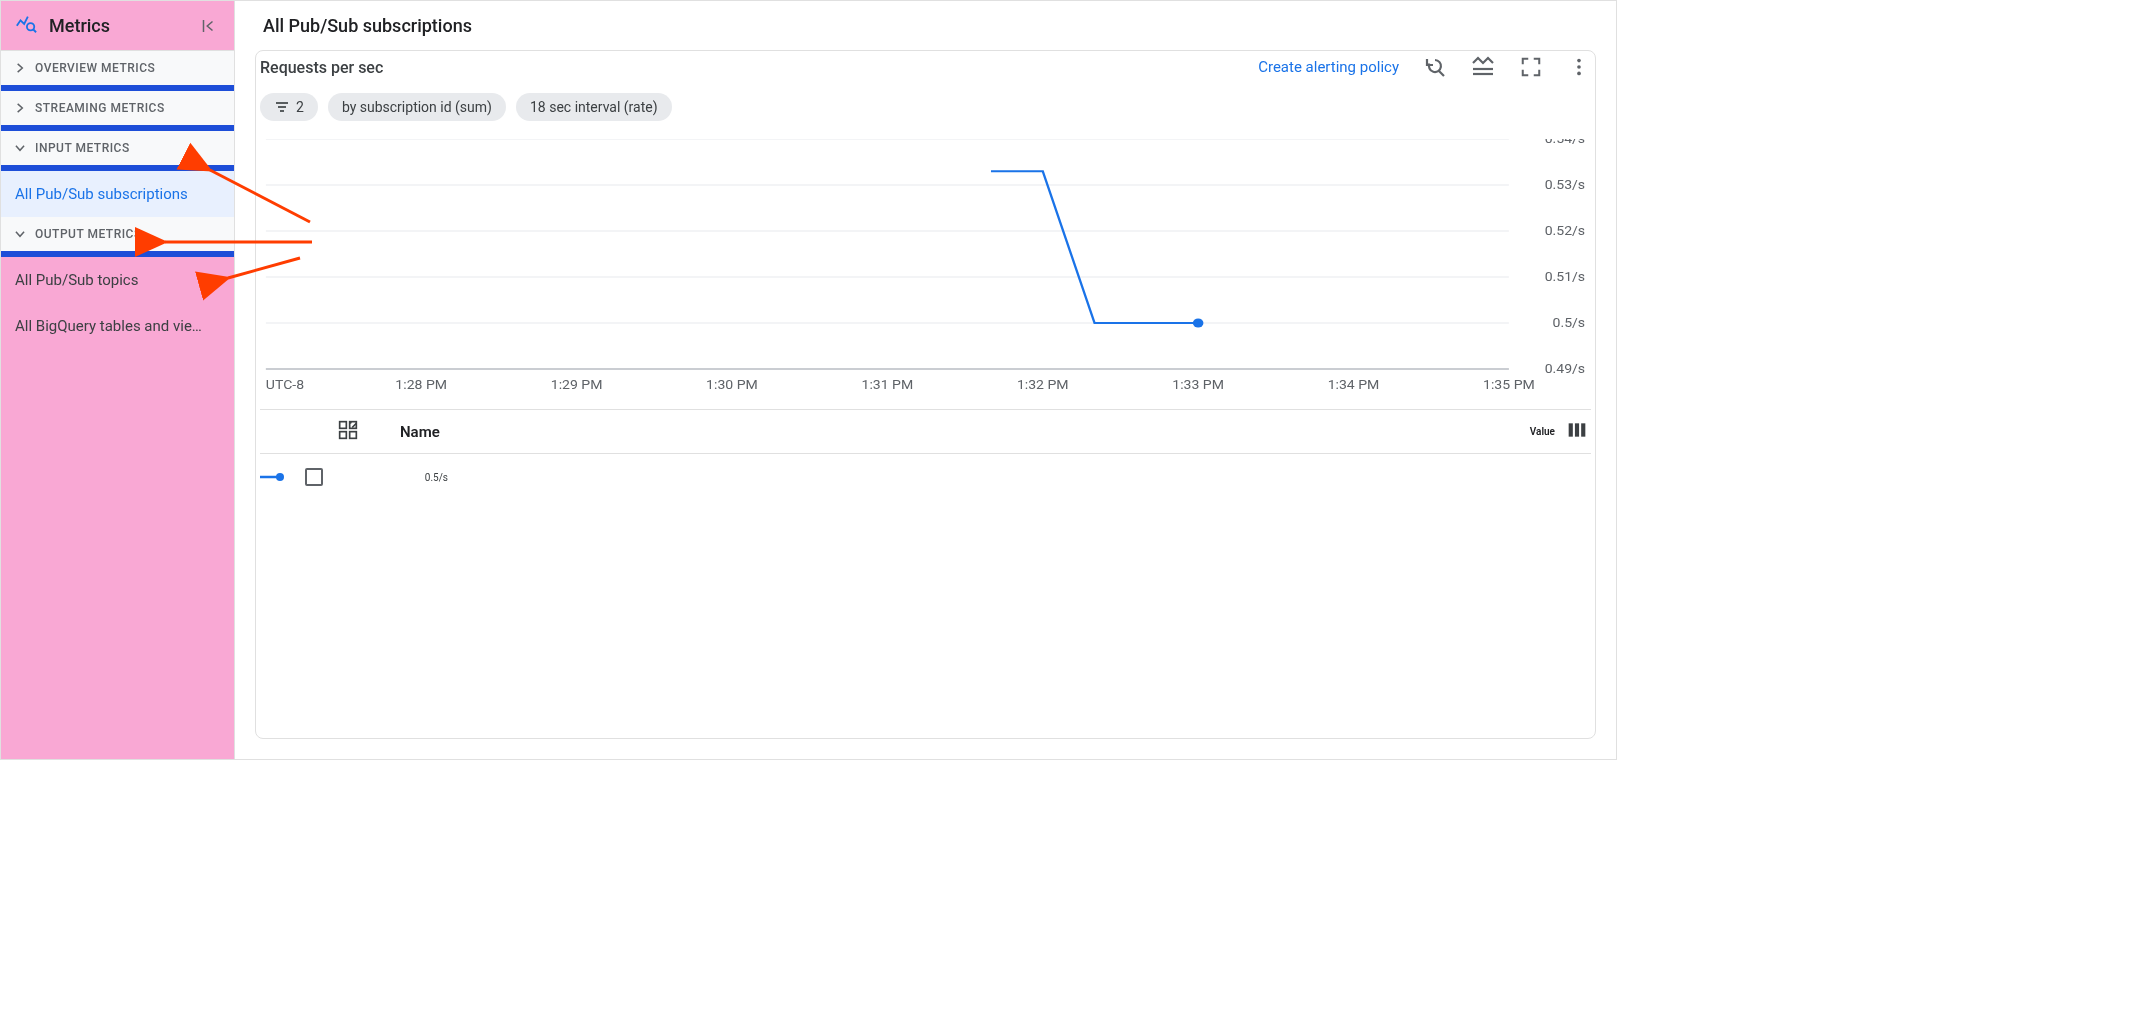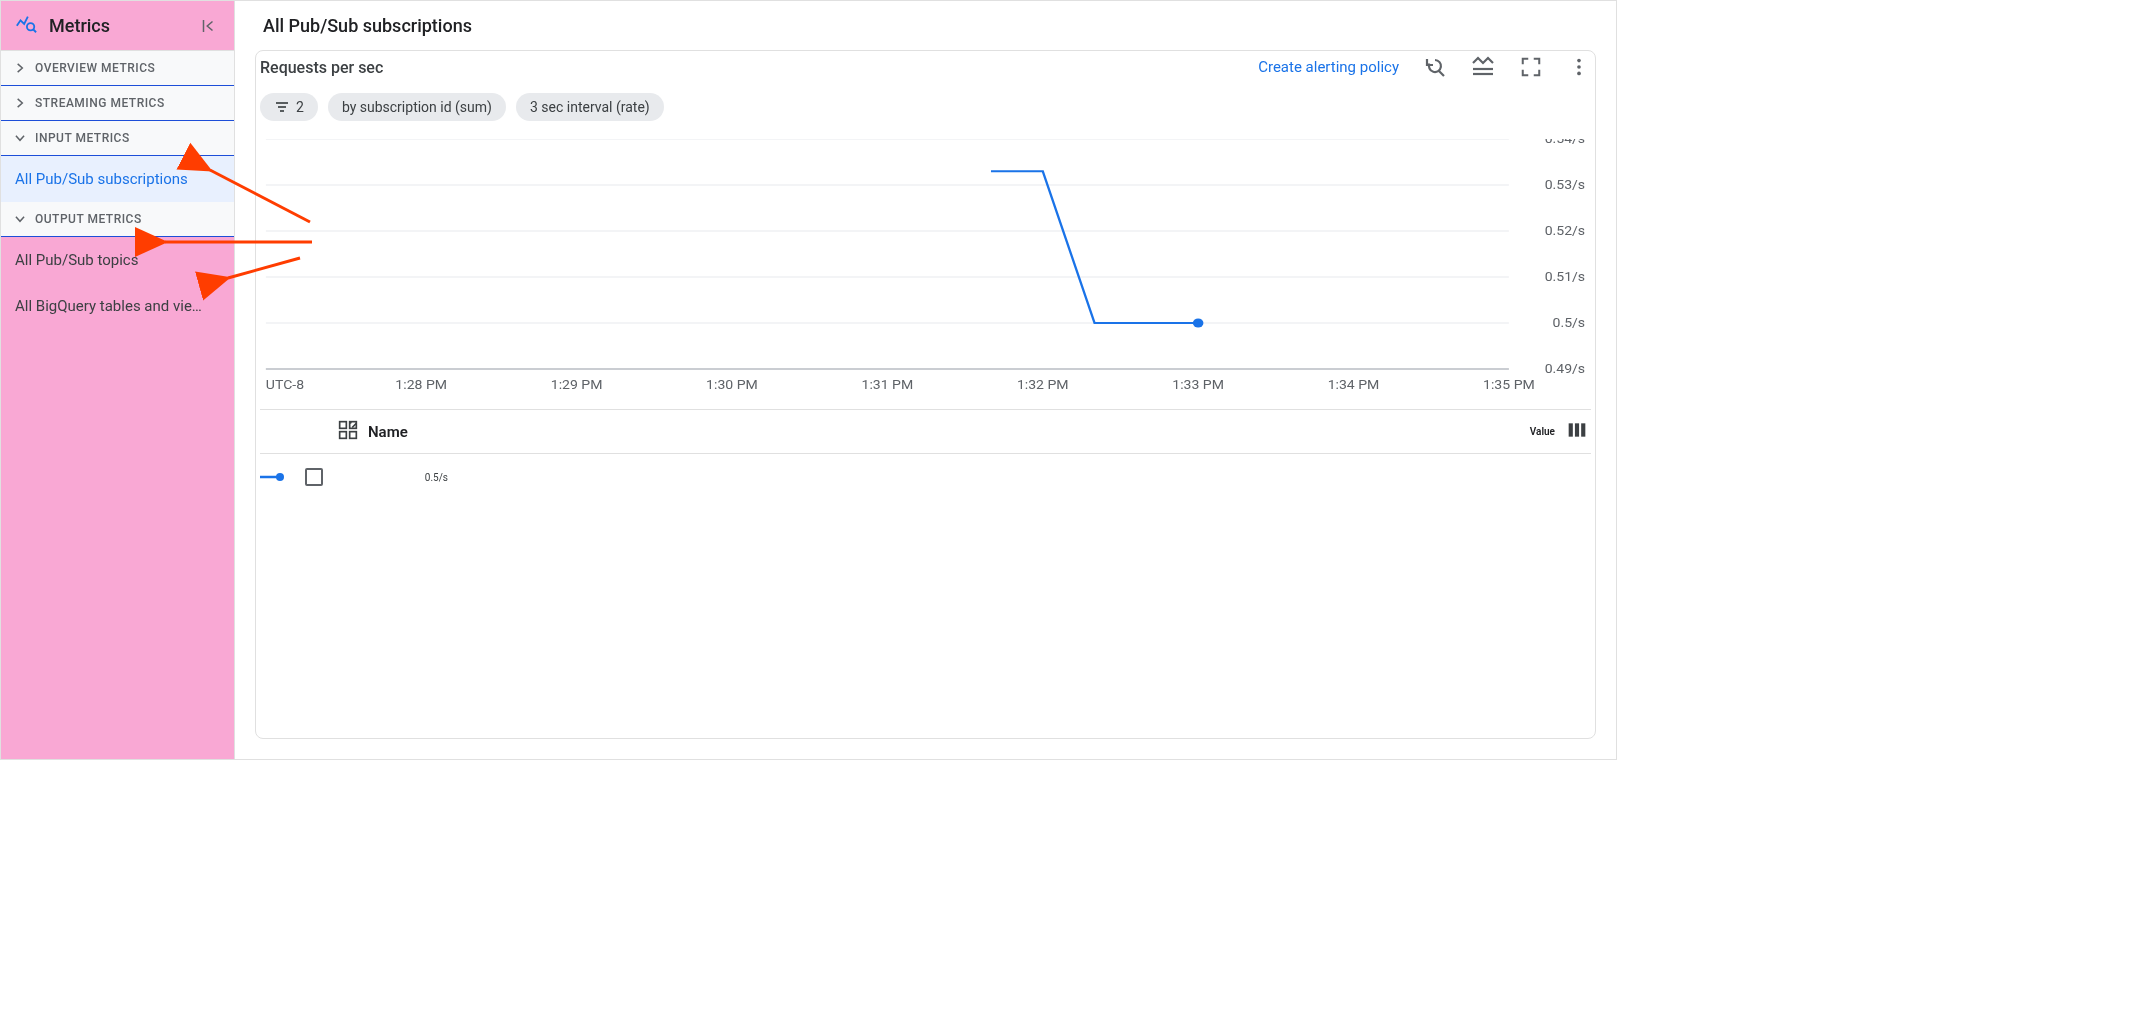--- a/index.html
+++ b/index.html
@@ -3,21 +3,21 @@
 <meta charset="utf-8">
 <style>
 * { box-sizing: border-box; margin: 0; padding: 0; }
 body { font-family: Roboto, "Helvetica Neue", Arial, sans-serif; font-size: 14px; color: #3c4043; }
 .app { display: flex; width: 1617px; height: 760px; border: 1px solid #e0e0e0; }
 .sidebar { width: 234px; border-right: 1px solid #e0e0e0; background: #f9a8d4; }
 .sidebar-header { display: flex; align-items: center; padding: 12px 14px; border-bottom: 1px solid #e0e0e0; }
 .metrics-icon { margin-right: 12px; }
 .sidebar-title { font-size: 18px; font-weight: 500; color: #202124; flex: 1; }
 .collapse-icon { width: 24px; height: 24px; display: flex; align-items: center; justify-content: center; cursor: pointer; }
-.group-header { display: flex; align-items: center; padding: 10px 12px; font-size: 12px; font-weight: 500; letter-spacing: 0.5px; color: #5f6368; text-transform: uppercase; border-bottom: 1px solid #1d4ed8; cursor: pointer; background: #f8f9fa; }
+.group-header { display: flex; align-items: center; padding: 10px 12px; font-size: 12px; font-weight: 500; letter-spacing: 0.5px; color: #5f6368; text-transform: uppercase; border-bottom: 6px solid #1d4ed8; cursor: pointer; background: #f8f9fa; }
 .group-header .chev { margin-right: 8px; display: flex; }
 .sidebar-item { padding: 14px 14px; font-size: 15px; color: #3c4043; cursor: pointer; white-space: nowrap; overflow: hidden; text-overflow: ellipsis; }
 .sidebar-item.selected { background: #e8f0fe; color: #1a73e8; }
 .main { flex: 1; display: flex; flex-direction: column; background: #fff; }
 .main-header { padding: 14px 28px; font-size: 18px; font-weight: 500; color: #202124; }
 .card { margin: 0 20px 20px 20px; border: 1px solid #e0e0e0; border-radius: 8px; padding: 4px; flex: 1; display: flex; flex-direction: column; position: relative; }
 .card-top { display: flex; align-items: center; margin-bottom: 14px; }
 .card-title { font-size: 16px; font-weight: 500; color: #3c4043; }
 .card-actions { margin-left: auto; display: flex; align-items: center; gap: 24px; }
 .link { color: #1a73e8; font-size: 15px; cursor: pointer; }
@@ -27,21 +27,21 @@
 .chip .filter-ic { display: flex; }
 .chart-wrap { position: relative; height: 270px; }
 .chart-wrap svg { width: 100%; height: 100%; }
 .legend-table { border-top: 1px solid #e0e0e0; }
 .legend-head { display: flex; align-items: center; padding: 10px 0; border-bottom: 1px solid #e0e0e0; font-weight: 600; color: #202124; }
 .legend-row { display: flex; align-items: center; padding: 14px 0; }
 .legend-swatch { width: 30px; display: flex; align-items: center; margin-right: 10px; }
 .legend-checkbox-wrap { width: 28px; display: flex; align-items: center; justify-content: center; margin-right: 10px; }
 .legend-checkbox { width: 18px; height: 18px; border: 2px solid #5f6368; border-radius: 2px; cursor: pointer; }
 .legend-cols-icon { width: 24px; margin-right: 6px; }
-.legend-name { flex: 1; font-size: 15px; }
+.legend-name { flex: 1; font-size: 15px; margin-left: 32px; }
 .legend-value { width: 80px; text-align: right; font-size: 10px; margin-right: 12px; }
 .legend-cols-opt { width: 24px; }
 .annotation-arrows { position: absolute; top: 0; left: 0; width: 100%; height: 100%; pointer-events: none; z-index: 5; }
 </style>
 </head>
 <body>
 
 <div class="app">
   <div class="sidebar">
     <div class="sidebar-header">
@@ -143,21 +143,21 @@
           <span class="filter-ic">
               <svg width="16" height="16" viewBox="0 0 24 24">
                 <line x1="3" y1="6" x2="21" y2="6" stroke="#3c4043" stroke-width="2.5"></line>
                 <line x1="6" y1="12" x2="18" y2="12" stroke="#3c4043" stroke-width="2.5"></line>
                 <line x1="9" y1="18" x2="15" y2="18" stroke="#3c4043" stroke-width="2.5"></line>
               </svg>
             </span>
           <span>2</span>
         </span>
         <span class="chip">by subscription id (sum)</span>
-        <span class="chip">3 sec interval (rate)</span>
+        <span class="chip">18 sec interval (rate)</span>
       </div>
 
       <div class="chart-wrap">
         <svg id="chart-svg" viewBox="0 0 1135 270" preserveAspectRatio="none">
             <line x1="5" y1="0" x2="1065" y2="0" stroke="#e8eaed" stroke-width="1"></line>
             <text x="1130" y="4" text-anchor="end" font-size="12" fill="#5f6368">0.54/s</text>
             <line x1="5" y1="46" x2="1065" y2="46" stroke="#e8eaed" stroke-width="1"></line>
             <text x="1130" y="50" text-anchor="end" font-size="12" fill="#5f6368">0.53/s</text>
             <line x1="5" y1="92" x2="1065" y2="92" stroke="#e8eaed" stroke-width="1"></line>
             <text x="1130" y="96" text-anchor="end" font-size="12" fill="#5f6368">0.52/s</text>

